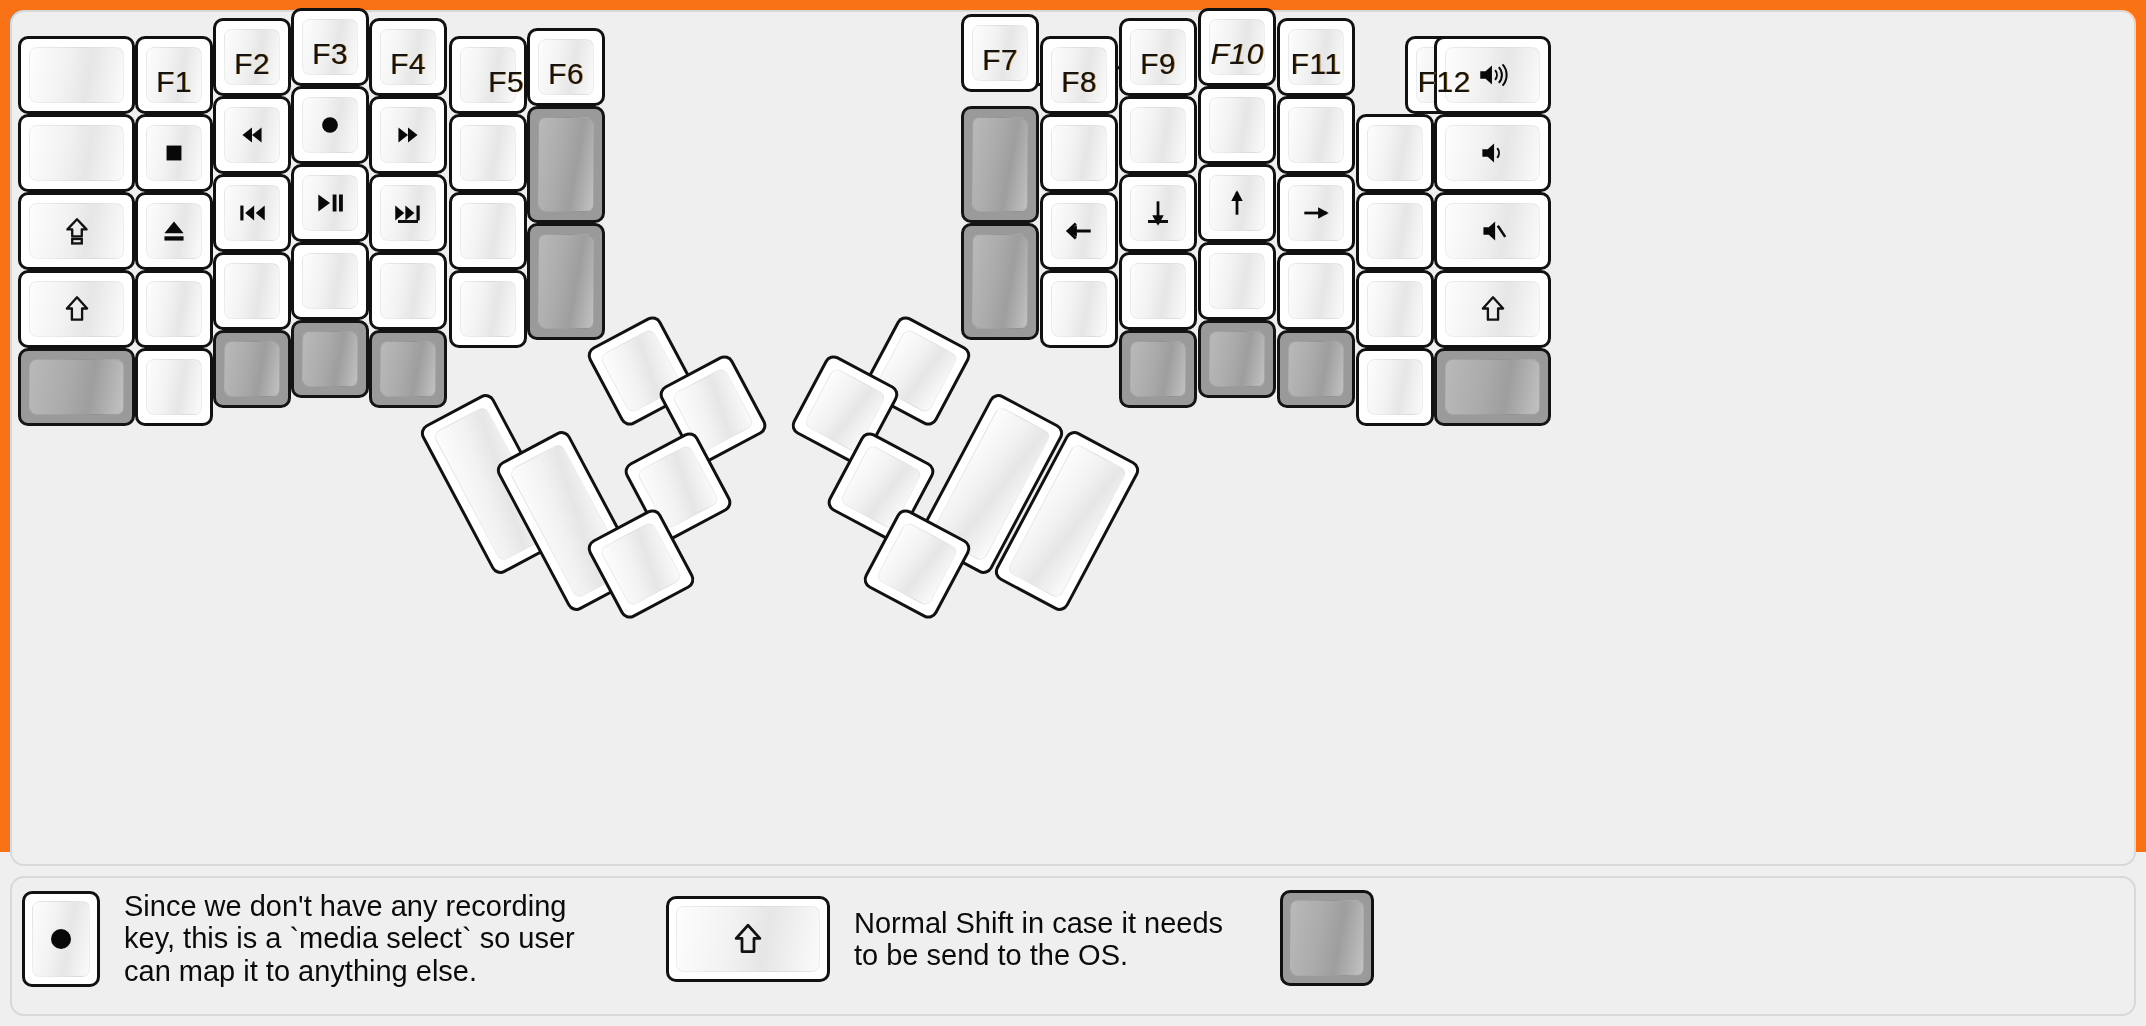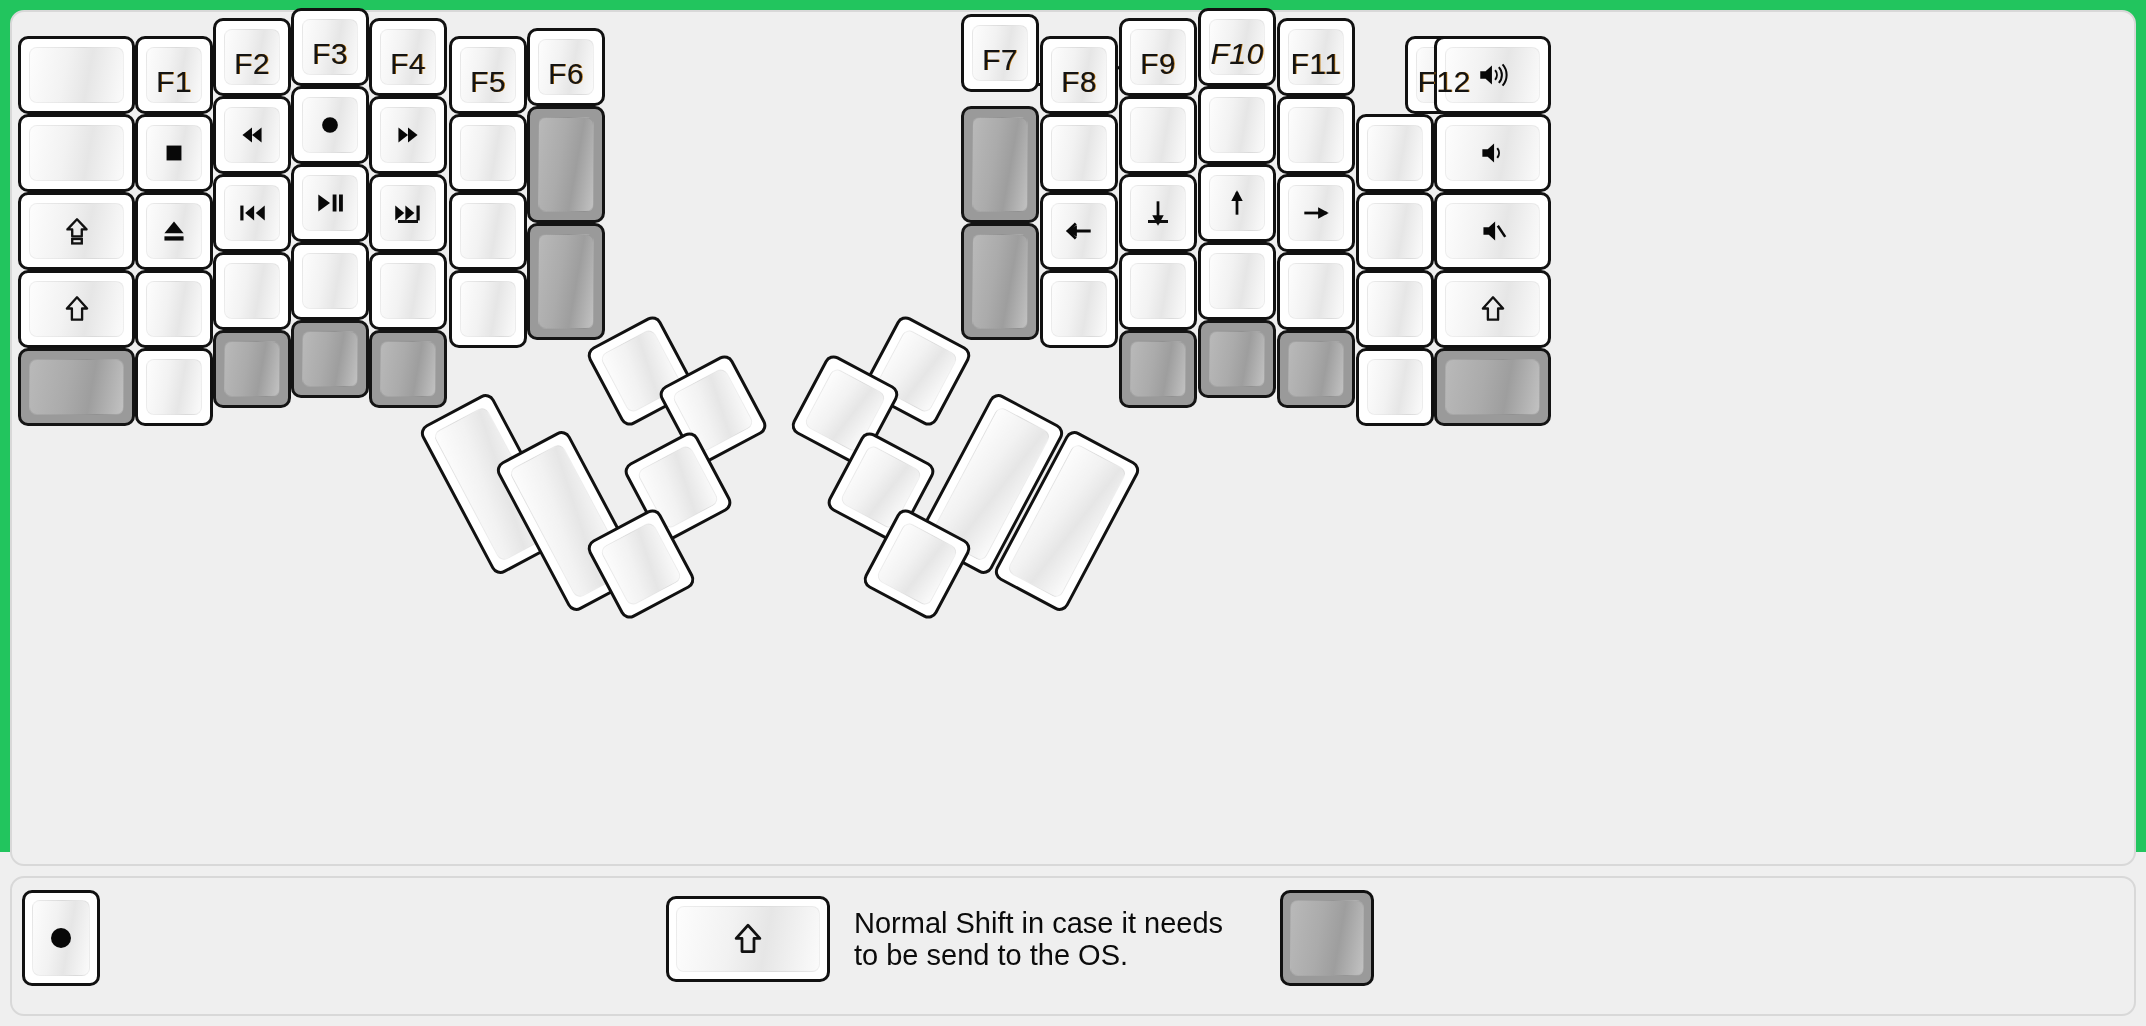--- a/index.html
+++ b/index.html
@@ -5,21 +5,21 @@
 <style>
   html,body{margin:0;padding:0;}
   body{
     width:2146px;height:1026px;
     background:#efefef;
     font-family:"Liberation Sans", sans-serif;
     overflow:hidden;
   }
   #board{
     position:absolute;left:0;top:0;width:2146px;height:852px;
-    background:#22c55e;
+    background:#f97316;
   }
   
   .frame{
     position:absolute;
     border:2px solid #d8d8d8;
     border-radius:14px;
     background:#efefef;
     box-sizing:border-box;
   }
   #frame-main{left:10px;top:10px;width:2126px;height:856px;}
@@ -257,21 +257,21 @@
           </svg>
         </span>
         <span class="underbar"></span>
       </div>
       <div class="key" style="left: 369px; top: 252px; width: 78px; height: 78px;">
         <div class="cap"></div>
       </div>
       <div class="key trans" style="left: 369px; top: 330px; width: 78px; height: 78px;">
         <div class="cap"></div>
       </div>
-      <div class="key toprow" style="left: 449px; top: 36px; width: 78px; height: 78px;">
+      <div class="key toprow" style="left: 449px; top: 36px; width: 78px; height: 78px; justify-content: flex-end;">
         <div class="cap"></div>
         <span class="lbl">F5</span>
       </div>
       <div class="key" style="left: 449px; top: 114px; width: 78px; height: 78px;">
         <div class="cap"></div>
       </div>
       <div class="key" style="left: 449px; top: 192px; width: 78px; height: 78px;">
         <div class="cap"></div>
       </div>
       <div class="key" style="left: 449px; top: 270px; width: 78px; height: 78px;">
@@ -479,20 +479,23 @@
   <div id="legend-layer">
       <div class="legend-item" style="left: 22px; top: 890px;">
         <div class="legend-key" style="width: 78px; height: 96px;">
           <div class="cap"></div>
           <span class="glyph">
             <svg width="40" height="40" viewBox="0 0 32 32" fill="#080808">
               <circle cx="16" cy="16" r="8"></circle>
             </svg>
           </span>
         </div>
+        <div class="legend-text" style="font-size: 29px;">Since we don't have any recording
+key, this is a `media select` so user
+can map it to anything else.</div>
       </div>
       <div class="legend-item" style="left: 666px; top: 896px;">
         <div class="legend-key" style="width: 164px; height: 86px;">
           <div class="cap"></div>
           <span class="glyph">
             <svg width="40" height="40" viewBox="0 0 32 32" fill="#080808">
               <path d="M16 5 L25.5 15.5 L20.8 15.5 L20.8 26 L11.2 26 L11.2 15.5 L6.5 15.5 Z" fill="none" stroke="#111" stroke-width="2.2" stroke-linejoin="round"></path>
             </svg>
           </span>
         </div>

